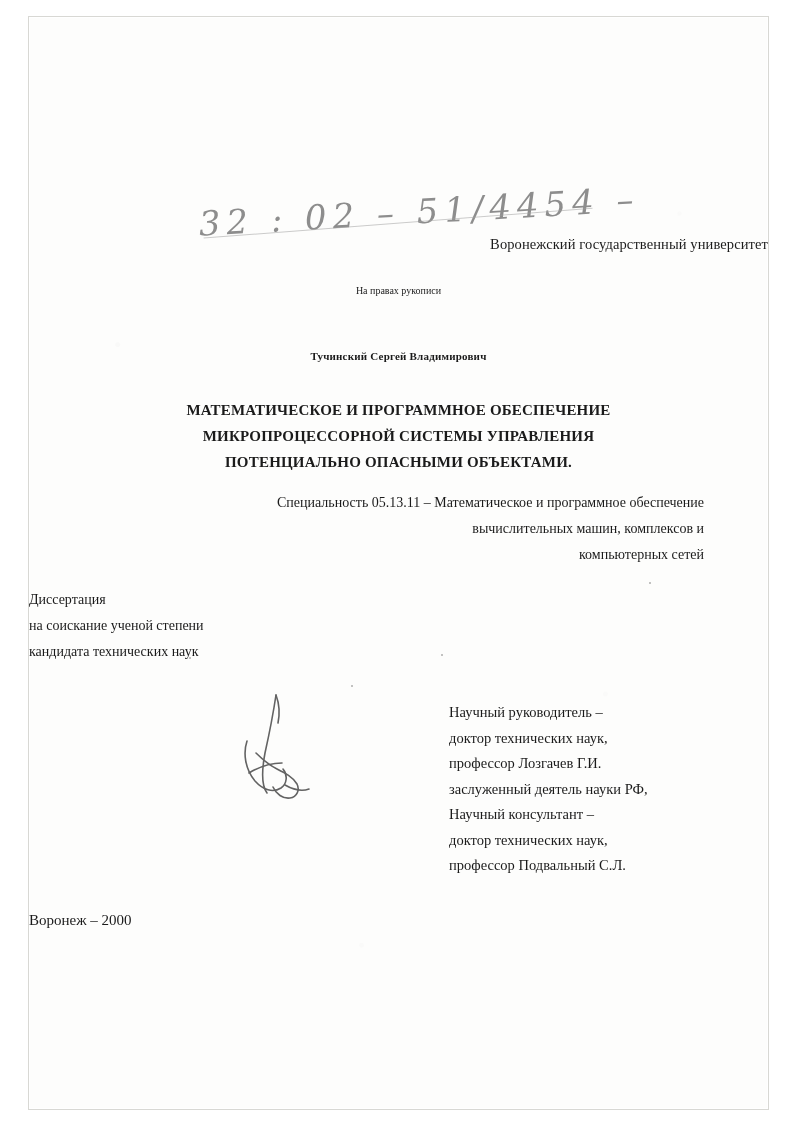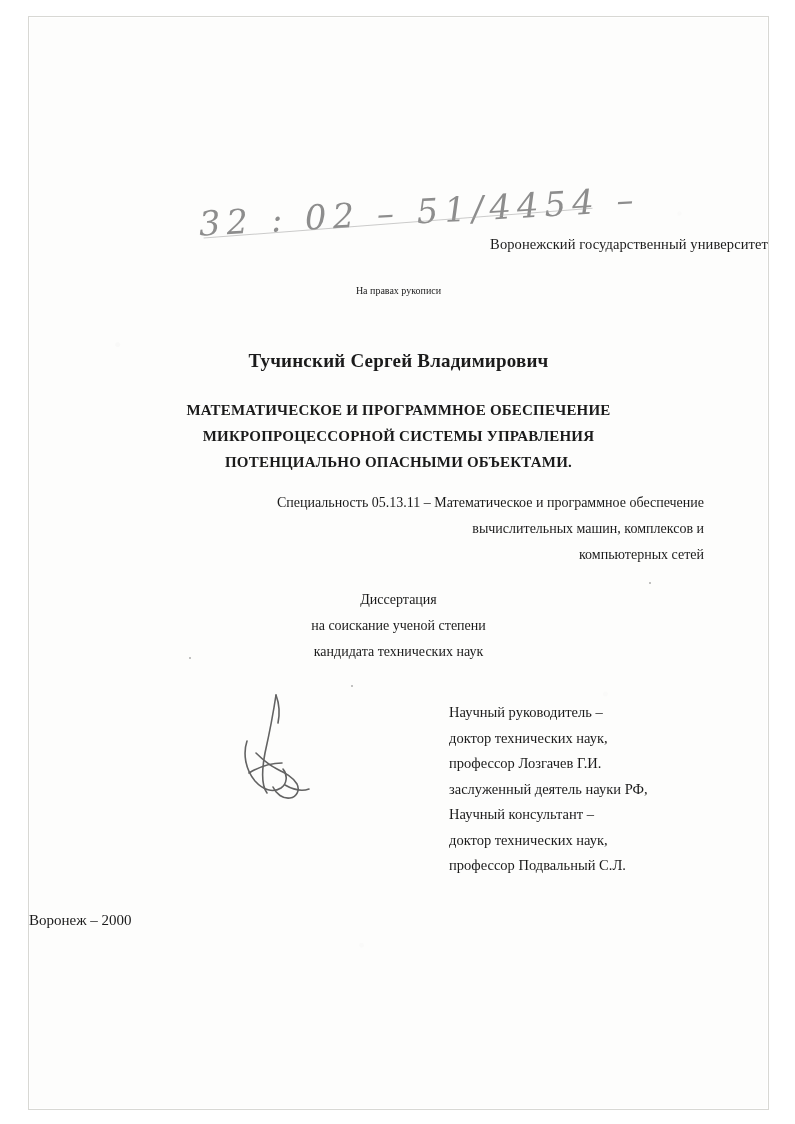--- a/index.html
+++ b/index.html
@@ -63,21 +63,21 @@
     top: 268px;
     left: 0;
     right: 0;
     font-size: 10px;
   }
   .author {
     position: absolute;
     top: 333px;
     left: 0;
     right: 0;
-    font-size: 19px;
+    font-size: 11px;
     font-weight: bold;
     letter-spacing: 0.2px;
   }
   .title {
     position: absolute;
     top: 380px;
     left: 86px;
     right: 86px;
     font-size: 15px;
     font-weight: bold;
@@ -97,21 +97,20 @@
   .spec-line1 { display: block; }
   .spec-line2 { display: block; padding-left: 52px; }
   .spec-line3 { display: block; padding-left: 18px; }
   .degree {
     position: absolute;
     top: 570px;
     left: 0;
     right: 0;
     font-size: 14px;
     line-height: 26px;
-    text-align: center;
   }
   .supervisor {
     position: absolute;
     top: 683px;
     left: 420px;
     font-size: 14.5px;
     line-height: 25.5px;
     text-align: left;
   }
   .city {

